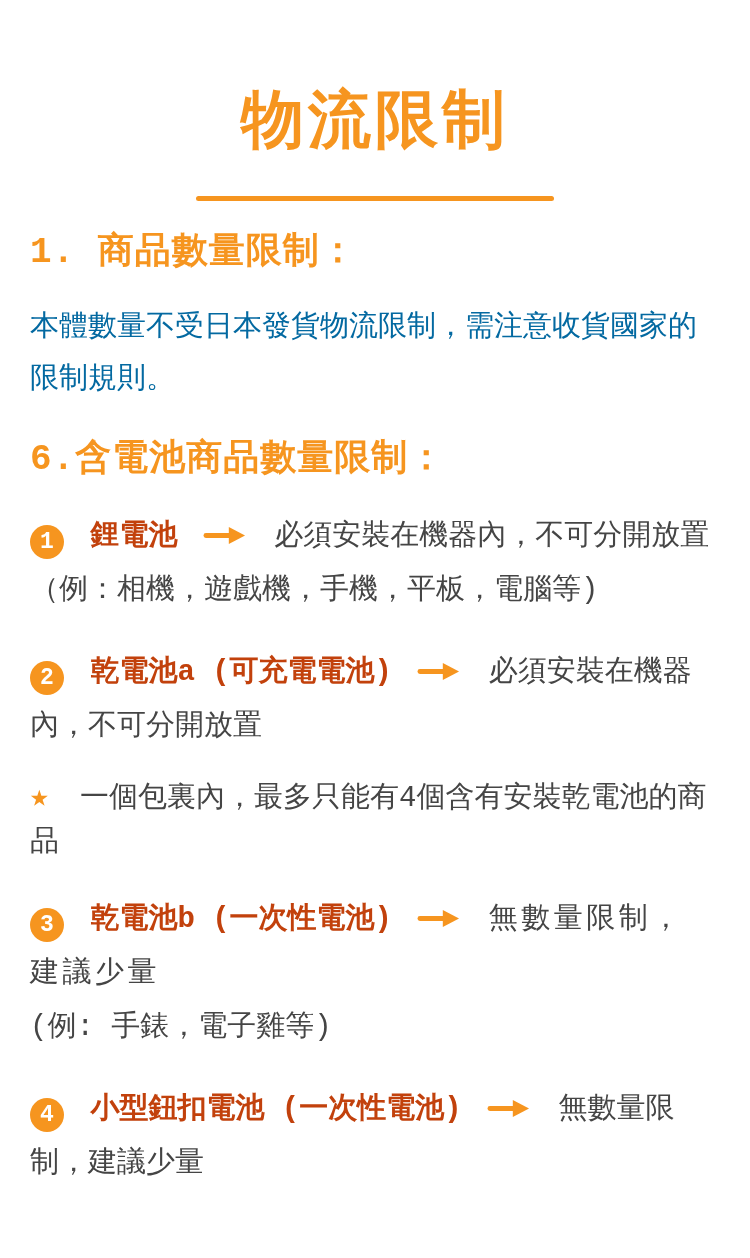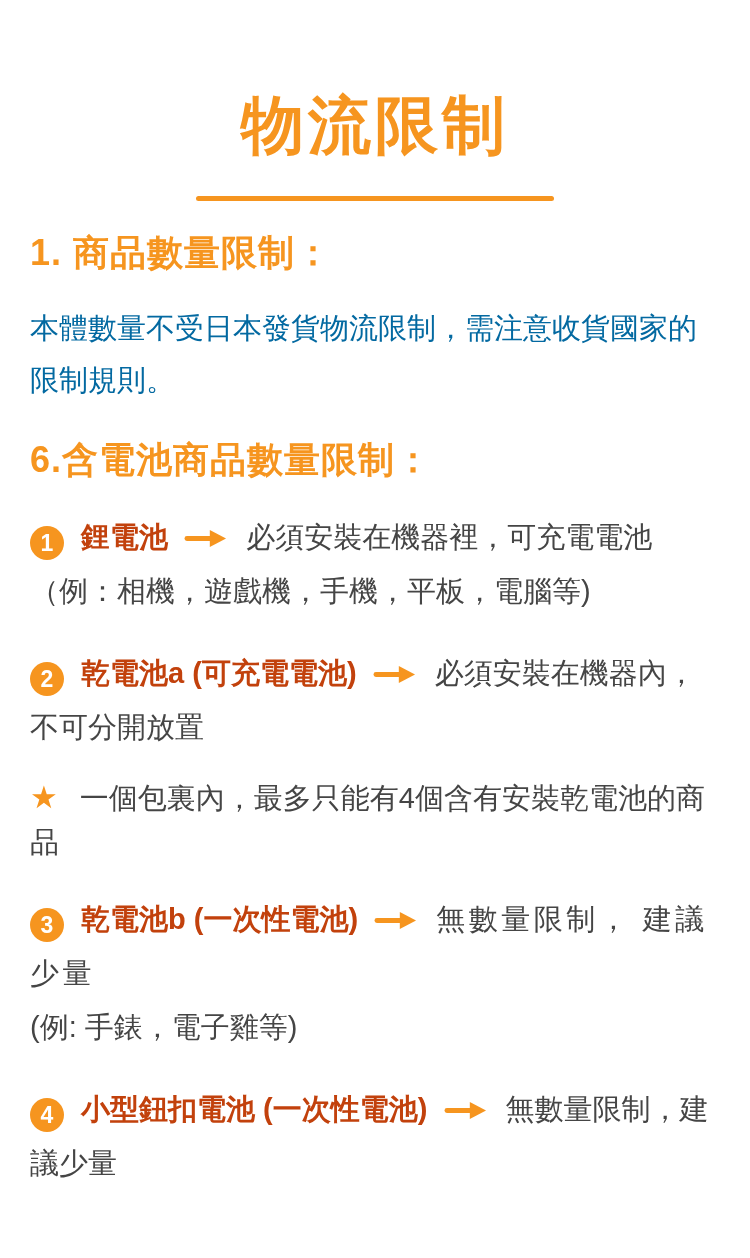--- a/index.html
+++ b/index.html
@@ -14,20 +14,21 @@
     font-family: "Liberation Sans", "DejaVu Sans", sans-serif;
     color: #454545;
     box-sizing: border-box;
   }
   .page {
     width: 750px;
     height: 922px;
     box-sizing: border-box;
     padding: 92px 30px 4px 30px;
     background: #ffffff;
+    font-family: Liberation Mono, monospace;
   }
   
   .title {
     margin: 0;
     text-align: center;
     font-size: 63px;
     line-height: 1.05;
     font-weight: 800;
     letter-spacing: 4px;
     color: #F6951F;
@@ -123,21 +124,21 @@
 
   <h2 class="sec-heading">6.含電池商品數量限制：</h2>
 
   <p class="rule">
     <span class="num-circle">1</span>
     <span class="rule-label">鋰電池</span>
     <svg class="arrow" viewBox="0 0 46 22" aria-hidden="true">
       <path class="stem" d="M3 11 H29"></path>
       <path class="head" d="M27 2 L44 11 L27 20 Z"></path>
     </svg>
-    <span>必須安裝在機器裡，可充電電池（例：相機，遊戲機，手機，平板，電腦等)</span>
+    <span>必須安裝在機器內，不可分開放置（例：相機，遊戲機，手機，平板，電腦等)</span>
   </p>
 
 
   <p class="rule">
     <span class="num-circle">2</span>
     <span class="rule-label">乾電池a (可充電電池)</span>
     <svg class="arrow" viewBox="0 0 46 22" aria-hidden="true">
       <path class="stem" d="M3 11 H29"></path>
       <path class="head" d="M27 2 L44 11 L27 20 Z"></path>
     </svg>

